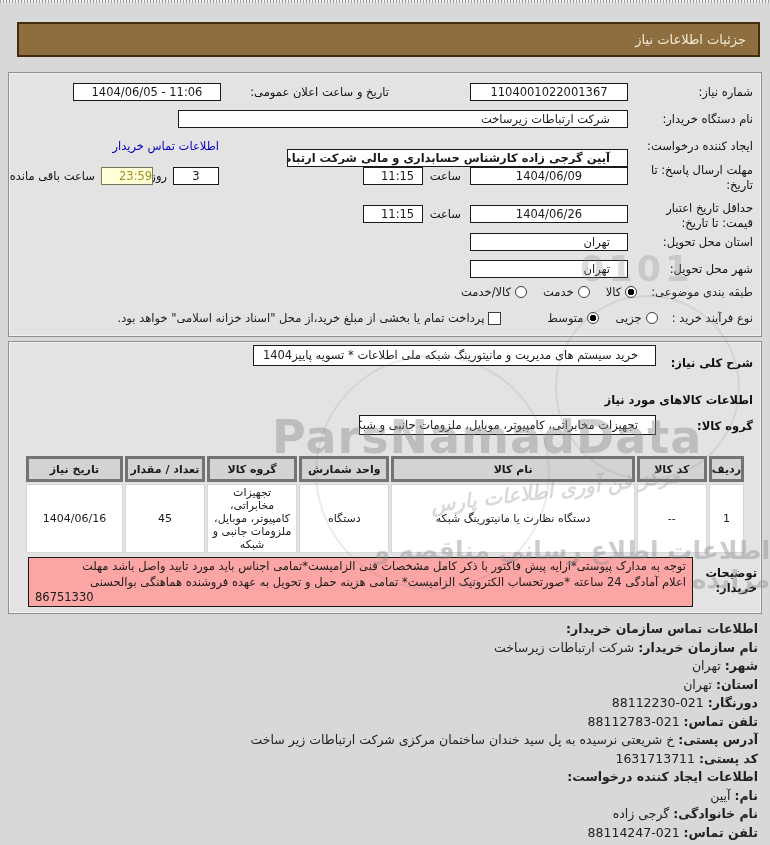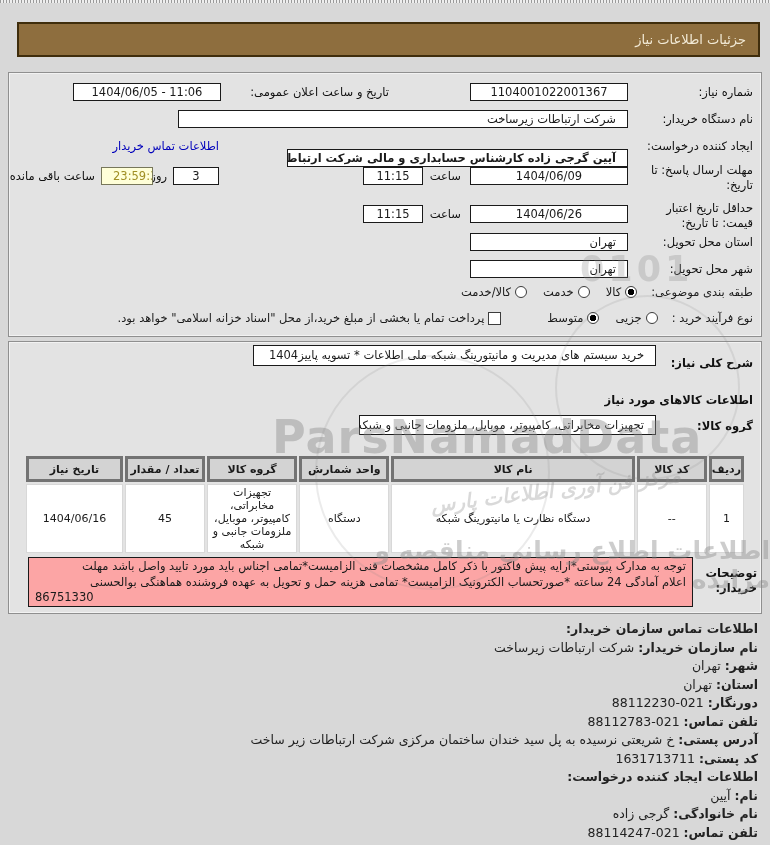--- a/index.html
+++ b/index.html
@@ -12,21 +12,21 @@
           background:#8e6e3e; border:2px solid #3f2d0c; color:#f2ead6;
           display:flex; align-items:center; padding-right:12px; font-size:13px; }
   .panel { position:absolute; left:8px; right:8px; background:#e3e3e3;
           border:1px solid #8f8f8f; box-shadow:inset 0 0 0 1px #f2f2f2; }
   .panel1 { top:72px; height:265px; }
   .panel2 { top:341px; height:273px; }
   .lbl { position:absolute; white-space:nowrap; font-size:11.5px; color:#111; }
   .lbl2 { position:absolute; font-size:11.5px; color:#111; line-height:15px; }
   .b { font-weight:bold; }
   .inp { position:absolute; height:18px; background:#fff; border:1px solid #1a1a1a;
-          font-size:11.5px; line-height:16px; padding:0 11px; overflow:hidden; white-space:nowrap; }
+          font-size:11.5px; line-height:16px; padding:0 17px; overflow:hidden; white-space:nowrap; }
   .ctr { text-align:center; }
   .ltr { direction:ltr; unicode-bidi:embed; }
   .link { position:absolute; color:#0000bb; font-size:11.5px; white-space:nowrap; cursor:pointer; }
   .timer { background:#ffffd8; color:#a08f25; border:1px solid #77775a; text-align:center; }
   .radio { width:12px; height:12px; border:1px solid #3c3c3c; border-radius:50%; background:#fff;
           display:inline-block; flex:none; }
   .radio.sel { background:radial-gradient(circle,#000 0 3px,#fff 3.2px); }
   .chk { width:13px; height:13px; border:1px solid #3c3c3c; background:#fff; display:inline-block; flex:none; }
   .optrow { position:absolute; right:8px; display:flex; align-items:center; font-size:11.5px; }
   .optrow .opt { display:flex; align-items:center; gap:4px; margin-left:16px; }

